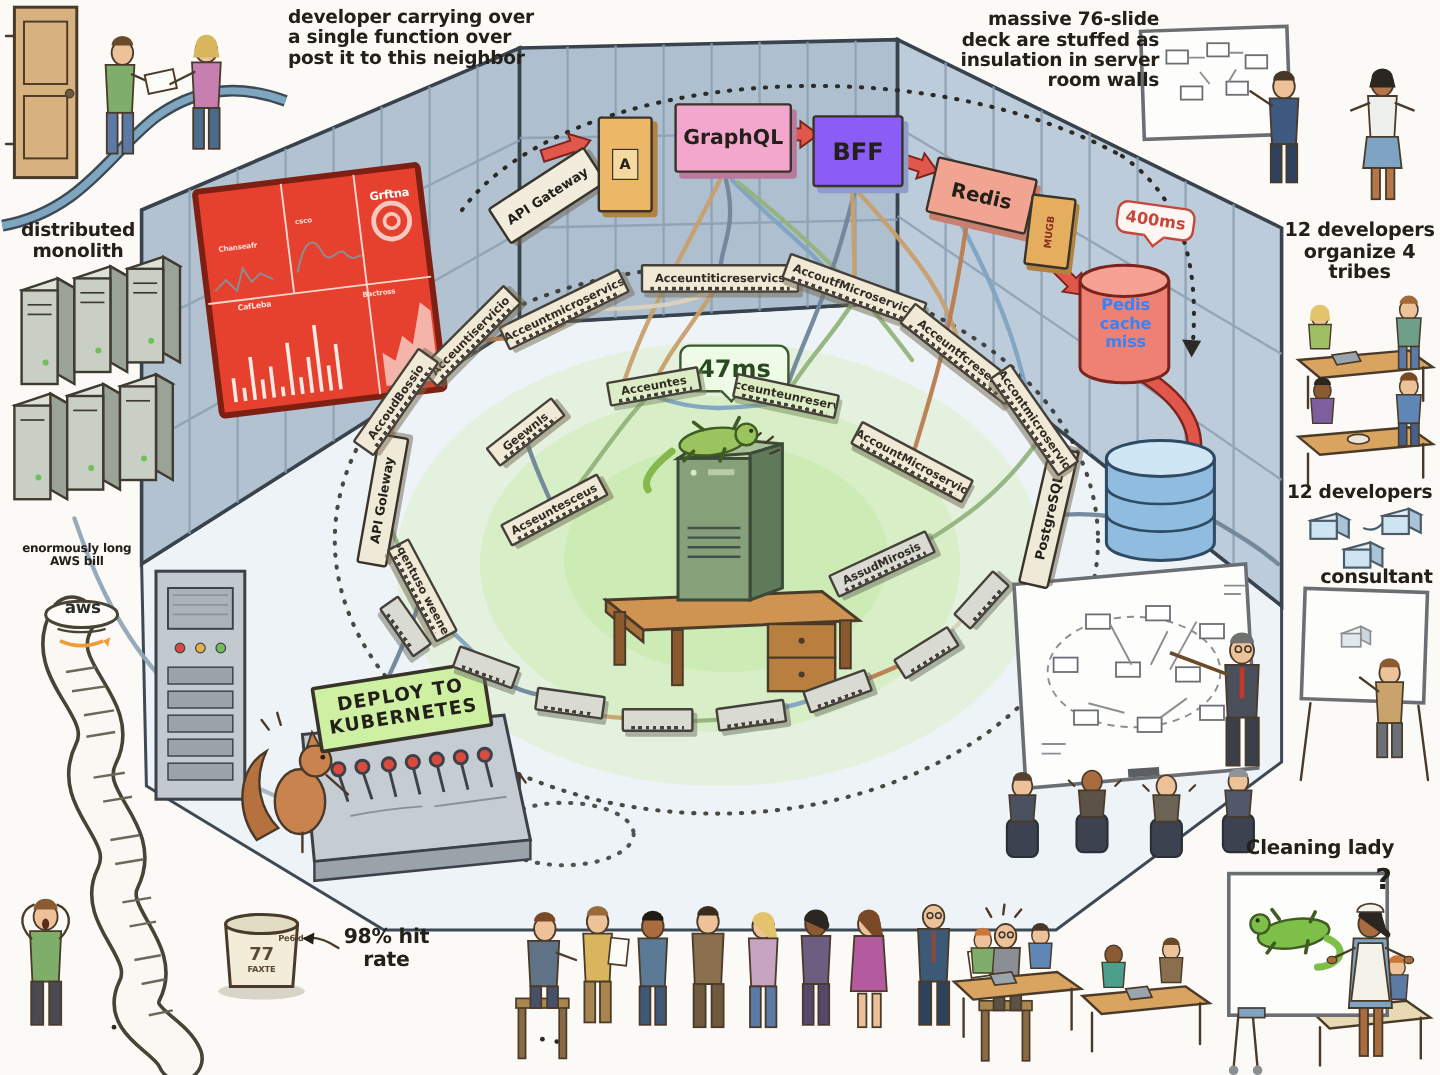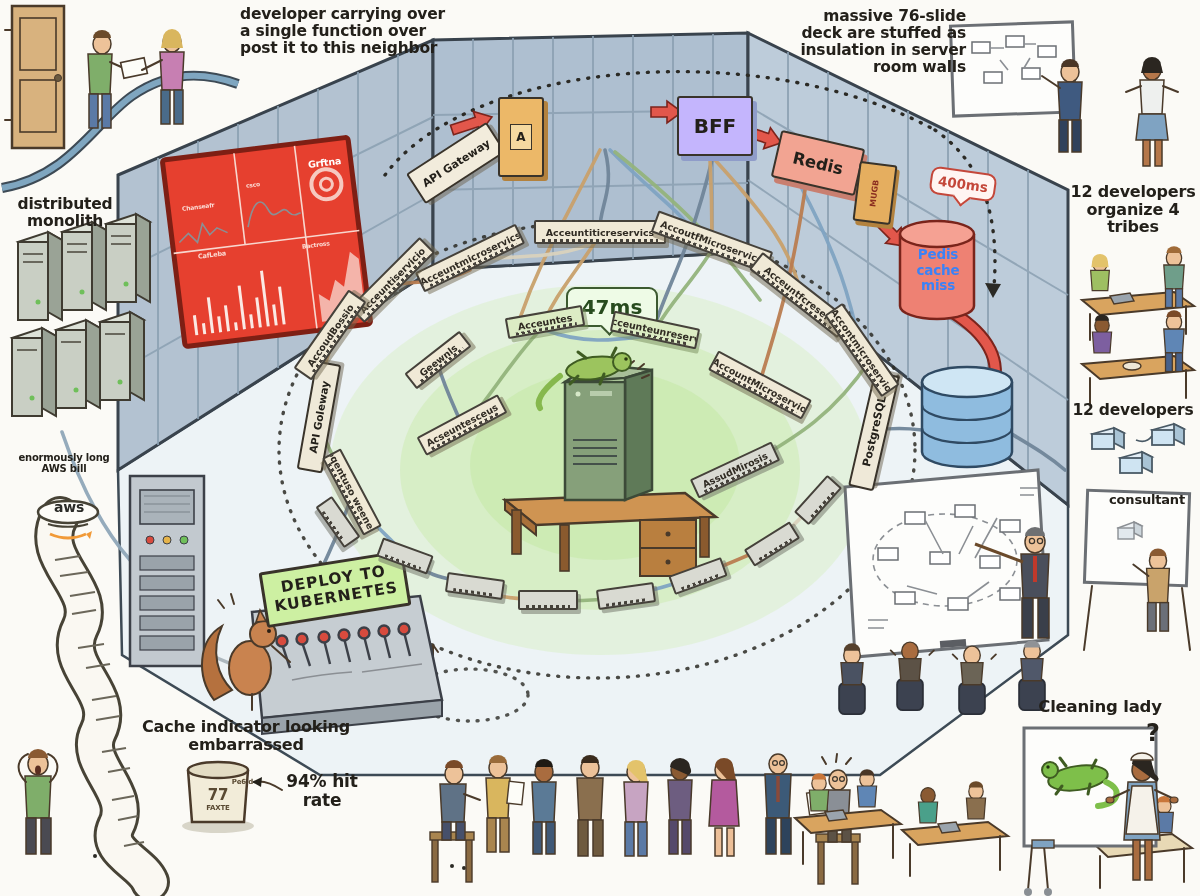--- a/index.html
+++ b/index.html
@@ -741,35 +741,35 @@
       <ellipse cx="-32" cy="-90" rx="4" ry="3" fill="#a96c3f" stroke="#4a3a2a" stroke-width="1.2"></ellipse>
       <ellipse cx="32" cy="-90" rx="4" ry="3" fill="#a96c3f" stroke="#4a3a2a" stroke-width="1.2"></ellipse>
     </g>
   </g>
 </svg>
 
 <div class="ov">
 
   <div class="txt" style="left:240px;top:6px;width:212px;font-size:15.5px;">developer carrying over a single function over post it to this neighbor</div>
   <div class="txt r" style="left:786px;top:8px;width:180px;font-size:15.5px;">massive 76-slide deck are stuffed as insulation in server room walls</div>
-  <div class="txt c" style="left:6px;top:196px;width:118px;font-size:15.5px;">distributed monolith</div>
+  <div class="txt c" style="left:6px;top:184px;width:118px;font-size:15.5px;">distributed monolith</div>
   <div class="txt c" style="left:8px;top:452px;width:112px;font-size:10px;">enormously long AWS bill</div>
   <div class="txt c" style="left:1070px;top:183px;width:126px;font-size:16px;">12 developers organize 4 tribes</div>
   <div class="txt c" style="left:1072px;top:402px;width:122px;font-size:15.5px;">12 developers</div>
-  <div class="txt c" style="left:1098px;top:472px;width:98px;font-size:13px;margin-top:21px;">consultant</div>
-  <div class="txt c" style="left:136px;top:718px;width:220px;font-size:16px;">Cache indicator looking embarrassed</div>
-  <div class="txt c" style="left:282px;top:772px;width:80px;font-size:17px;">94% hit rate</div>
+  <div class="txt c" style="left:1098px;top:472px;width:98px;font-size:16px;">consultant</div>
+  <div class="txt c" style="left:282px;top:772px;width:80px;font-size:17px;">98% hit rate</div>
   <div class="txt c" style="left:1036px;top:698px;width:128px;font-size:16.5px;">Cleaning lady</div>
   <div class="txt" style="left:1146px;top:720px;font-size:24px;">?</div>
 
   <div class="node" style="left:456px;top:163px;width:96px;height:36px;font-size:11px;background:#f2ecdc;transform:translate(-50%,-50%) rotate(-33deg);box-shadow:3px 4px 0 rgba(110,100,80,.5);">API Gateway</div>
   <div class="node" style="left:498px;top:97px;width:46px;height:80px;background:#ecb868;box-shadow:4px 4px 0 #b3823e;">
     <span style="border:1.5px solid #39332a;background:#f5d9a0;width:20px;height:24px;display:flex;align-items:center;justify-content:center;font-size:12px;">A</span>
   </div>
-  <div class="node" style="left:677px;top:96px;width:76px;height:60px;font-size:20px;background:#c4b5fd;box-shadow:4px 5px 0 #8f9cc9;">BFF</div>
+  <div class="node" style="left:562px;top:86px;width:98px;height:58px;font-size:17px;background:#f3a7cd;box-shadow:4px 5px 0 #b8799c;">GraphQL</div>
+  <div class="node" style="left:677px;top:96px;width:76px;height:60px;font-size:20px;background:#8b5cf6;box-shadow:4px 5px 0 #8f9cc9;">BFF</div>
   <div class="node" style="left:775px;top:139px;width:86px;height:48px;font-size:16.5px;background:#f2a492;box-shadow:4px 5px 0 #c97f70;transform:rotate(13deg);">Redis</div>
   <div class="node" style="left:875px;top:193px;width:38px;height:60px;background:#e5ae5f;box-shadow:3px 4px 0 #b3823e;transform:translate(-50%,-50%) rotate(7deg);">
     <span style="transform:rotate(-90deg);font-size:8px;color:#8a2d20;">MUGB</span>
   </div>
   <div class="node" style="left:874px;top:431px;width:118px;height:26px;font-size:11px;background:#efe9d8;transform:translate(-50%,-50%) rotate(-77deg);box-shadow:3px 3px 0 rgba(110,100,80,.5);">PostgreSQL</div>
   <div class="node" style="left:319px;top:417px;width:110px;height:26px;font-size:10.5px;background:#efe9d8;transform:translate(-50%,-50%) rotate(-80deg);box-shadow:3px 3px 0 rgba(110,100,80,.5);">API Goleway</div>
 
   <div class="node" style="left:335px;top:589px;width:146px;height:56px;background:#cdf0a2;border-width:3px;transform:translate(-50%,-50%) rotate(-9deg);flex-direction:column;line-height:1.15;">
     <span style="font-size:15.5px;letter-spacing:1px;">DEPLOY TO</span>
     <span style="font-size:15.5px;letter-spacing:1px;">KUBERNETES</span>

